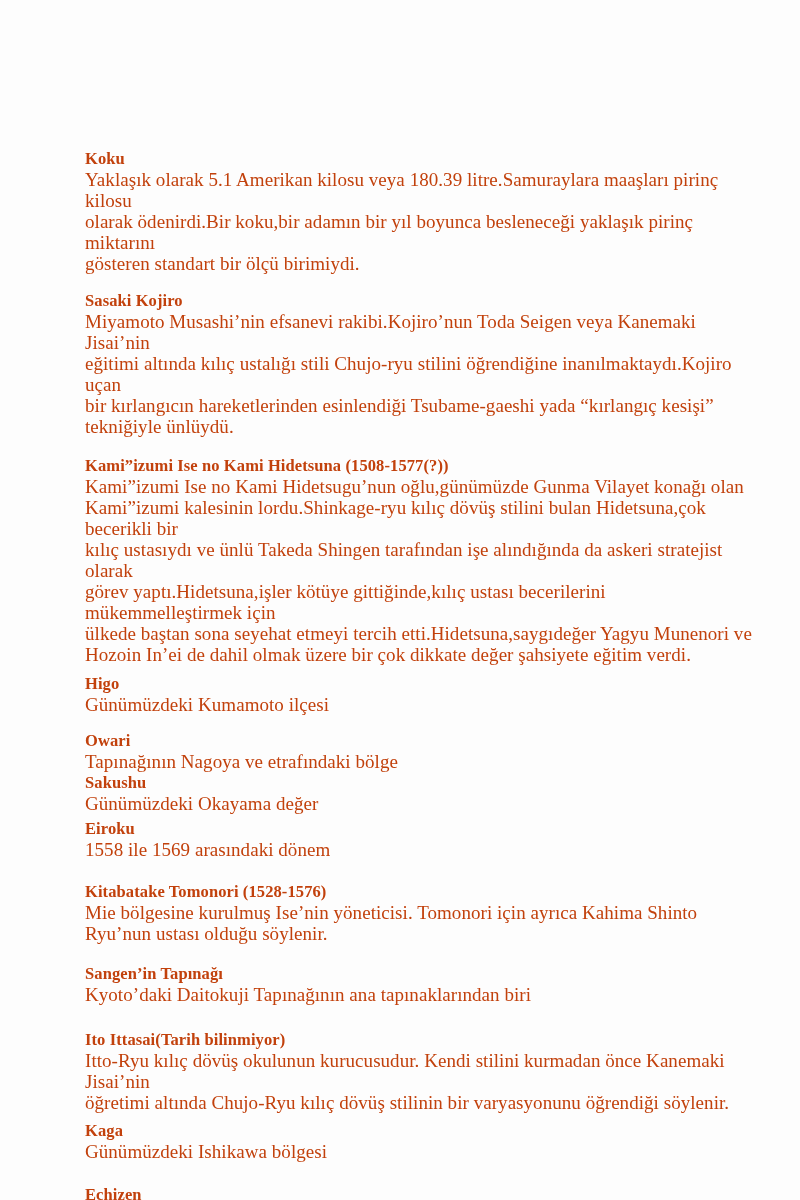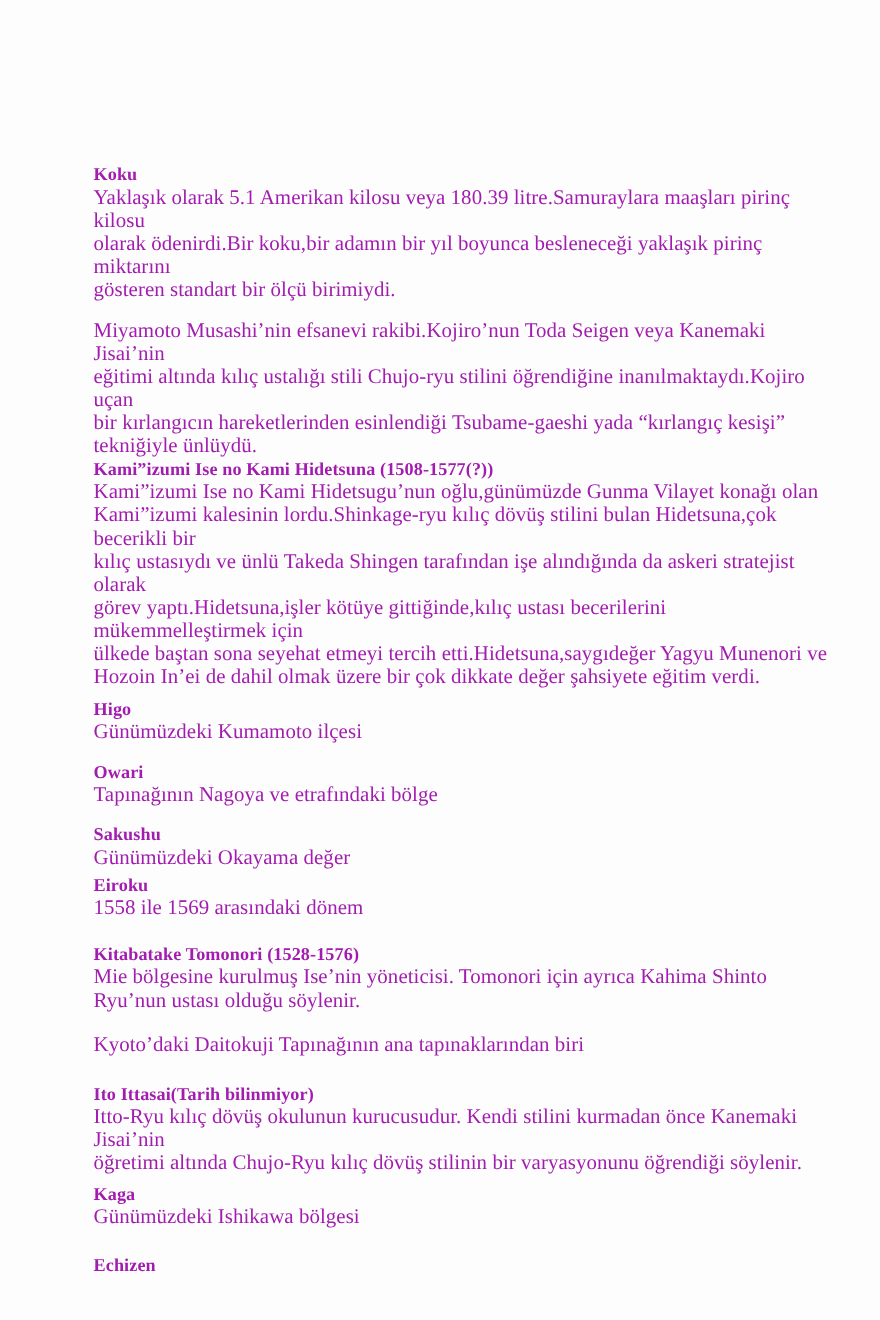--- a/index.html
+++ b/index.html
@@ -7,21 +7,21 @@
     padding: 0;
     background: #ffffff;
   }
   .page {
     position: relative;
     width: 800px;
     height: 1200px;
     background: #fdfdfd;
     overflow: hidden;
     font-family: "Liberation Serif", "DejaVu Serif", serif;
-    color: #a21caf;
+    color: #c2410c;
   }
   .content {
     position: absolute;
     left: 85px;
     top: 148px;
     width: 668px;
   }
   .entry {
     margin: 0;
   }
@@ -34,24 +34,24 @@
   }
   .definition {
     font-size: 19px;
     line-height: 21px;
     margin: 0;
     white-space: pre-line;
     letter-spacing: 0.05px;
   }
   
   #entry-1  { margin-top: 16px; }
-  #entry-2  { }
+  #entry-2  { margin-top: 18px; }
   #entry-3  { margin-top: 8px;  }
   #entry-4  { margin-top: 15px; }
-  #entry-5  { margin-top: 15px; }
+  #entry-5  { }
   #entry-6  { margin-top: 4px;  }
   #entry-7  { margin-top: 21px; }
   #entry-8  { margin-top: 19px; }
   #entry-9  { margin-top: 24px; }
   #entry-10 { margin-top: 7px; }
   #entry-11 { margin-top: 22px; }
 </style>
 </head>
 <body>
 
@@ -59,20 +59,21 @@
   <div class="content">
 
     <section class="entry" id="entry-0">
       <h2 class="term">Koku</h2>
       <p class="definition">Yaklaşık olarak 5.1 Amerikan kilosu veya 180.39 litre.Samuraylara maaşları pirinç kilosu
 olarak ödenirdi.Bir koku,bir adamın bir yıl boyunca besleneceği yaklaşık pirinç miktarını
 gösteren standart bir ölçü birimiydi.</p>
     </section>
 
     <section class="entry" id="entry-1">
+      <h2 class="term">Sasaki Kojiro</h2>
       <p class="definition">Miyamoto Musashi’nin efsanevi rakibi.Kojiro’nun Toda Seigen veya Kanemaki Jisai’nin
 eğitimi altında kılıç ustalığı stili Chujo-ryu stilini öğrendiğine inanılmaktaydı.Kojiro uçan
 bir kırlangıcın hareketlerinden esinlendiği Tsubame-gaeshi yada “kırlangıç kesişi”
 tekniğiyle ünlüydü.</p>
     </section>
 
     <section class="entry" id="entry-2">
       <h2 class="term">Kami”izumi Ise no Kami Hidetsuna (1508-1577(?))</h2>
       <p class="definition">Kami”izumi Ise no Kami Hidetsugu’nun oğlu,günümüzde Gunma Vilayet konağı olan
 Kami”izumi kalesinin lordu.Shinkage-ryu kılıç dövüş stilini bulan Hidetsuna,çok becerikli bir
@@ -102,20 +103,21 @@
       <p class="definition">1558 ile 1569 arasındaki dönem</p>
     </section>
 
     <section class="entry" id="entry-7">
       <h2 class="term">Kitabatake Tomonori (1528-1576)</h2>
       <p class="definition">Mie bölgesine kurulmuş Ise’nin yöneticisi. Tomonori için ayrıca Kahima Shinto
 Ryu’nun ustası olduğu söylenir.</p>
     </section>
 
     <section class="entry" id="entry-8">
+      <h2 class="term">Sangen’in Tapınağı</h2>
       <p class="definition">Kyoto’daki Daitokuji Tapınağının ana tapınaklarından biri</p>
     </section>
 
     <section class="entry" id="entry-9">
       <h2 class="term">Ito Ittasai(Tarih bilinmiyor)</h2>
       <p class="definition">Itto-Ryu kılıç dövüş okulunun kurucusudur. Kendi stilini kurmadan önce Kanemaki Jisai’nin
 öğretimi altında Chujo-Ryu kılıç dövüş stilinin bir varyasyonunu öğrendiği söylenir.</p>
     </section>
 
     <section class="entry" id="entry-10">

